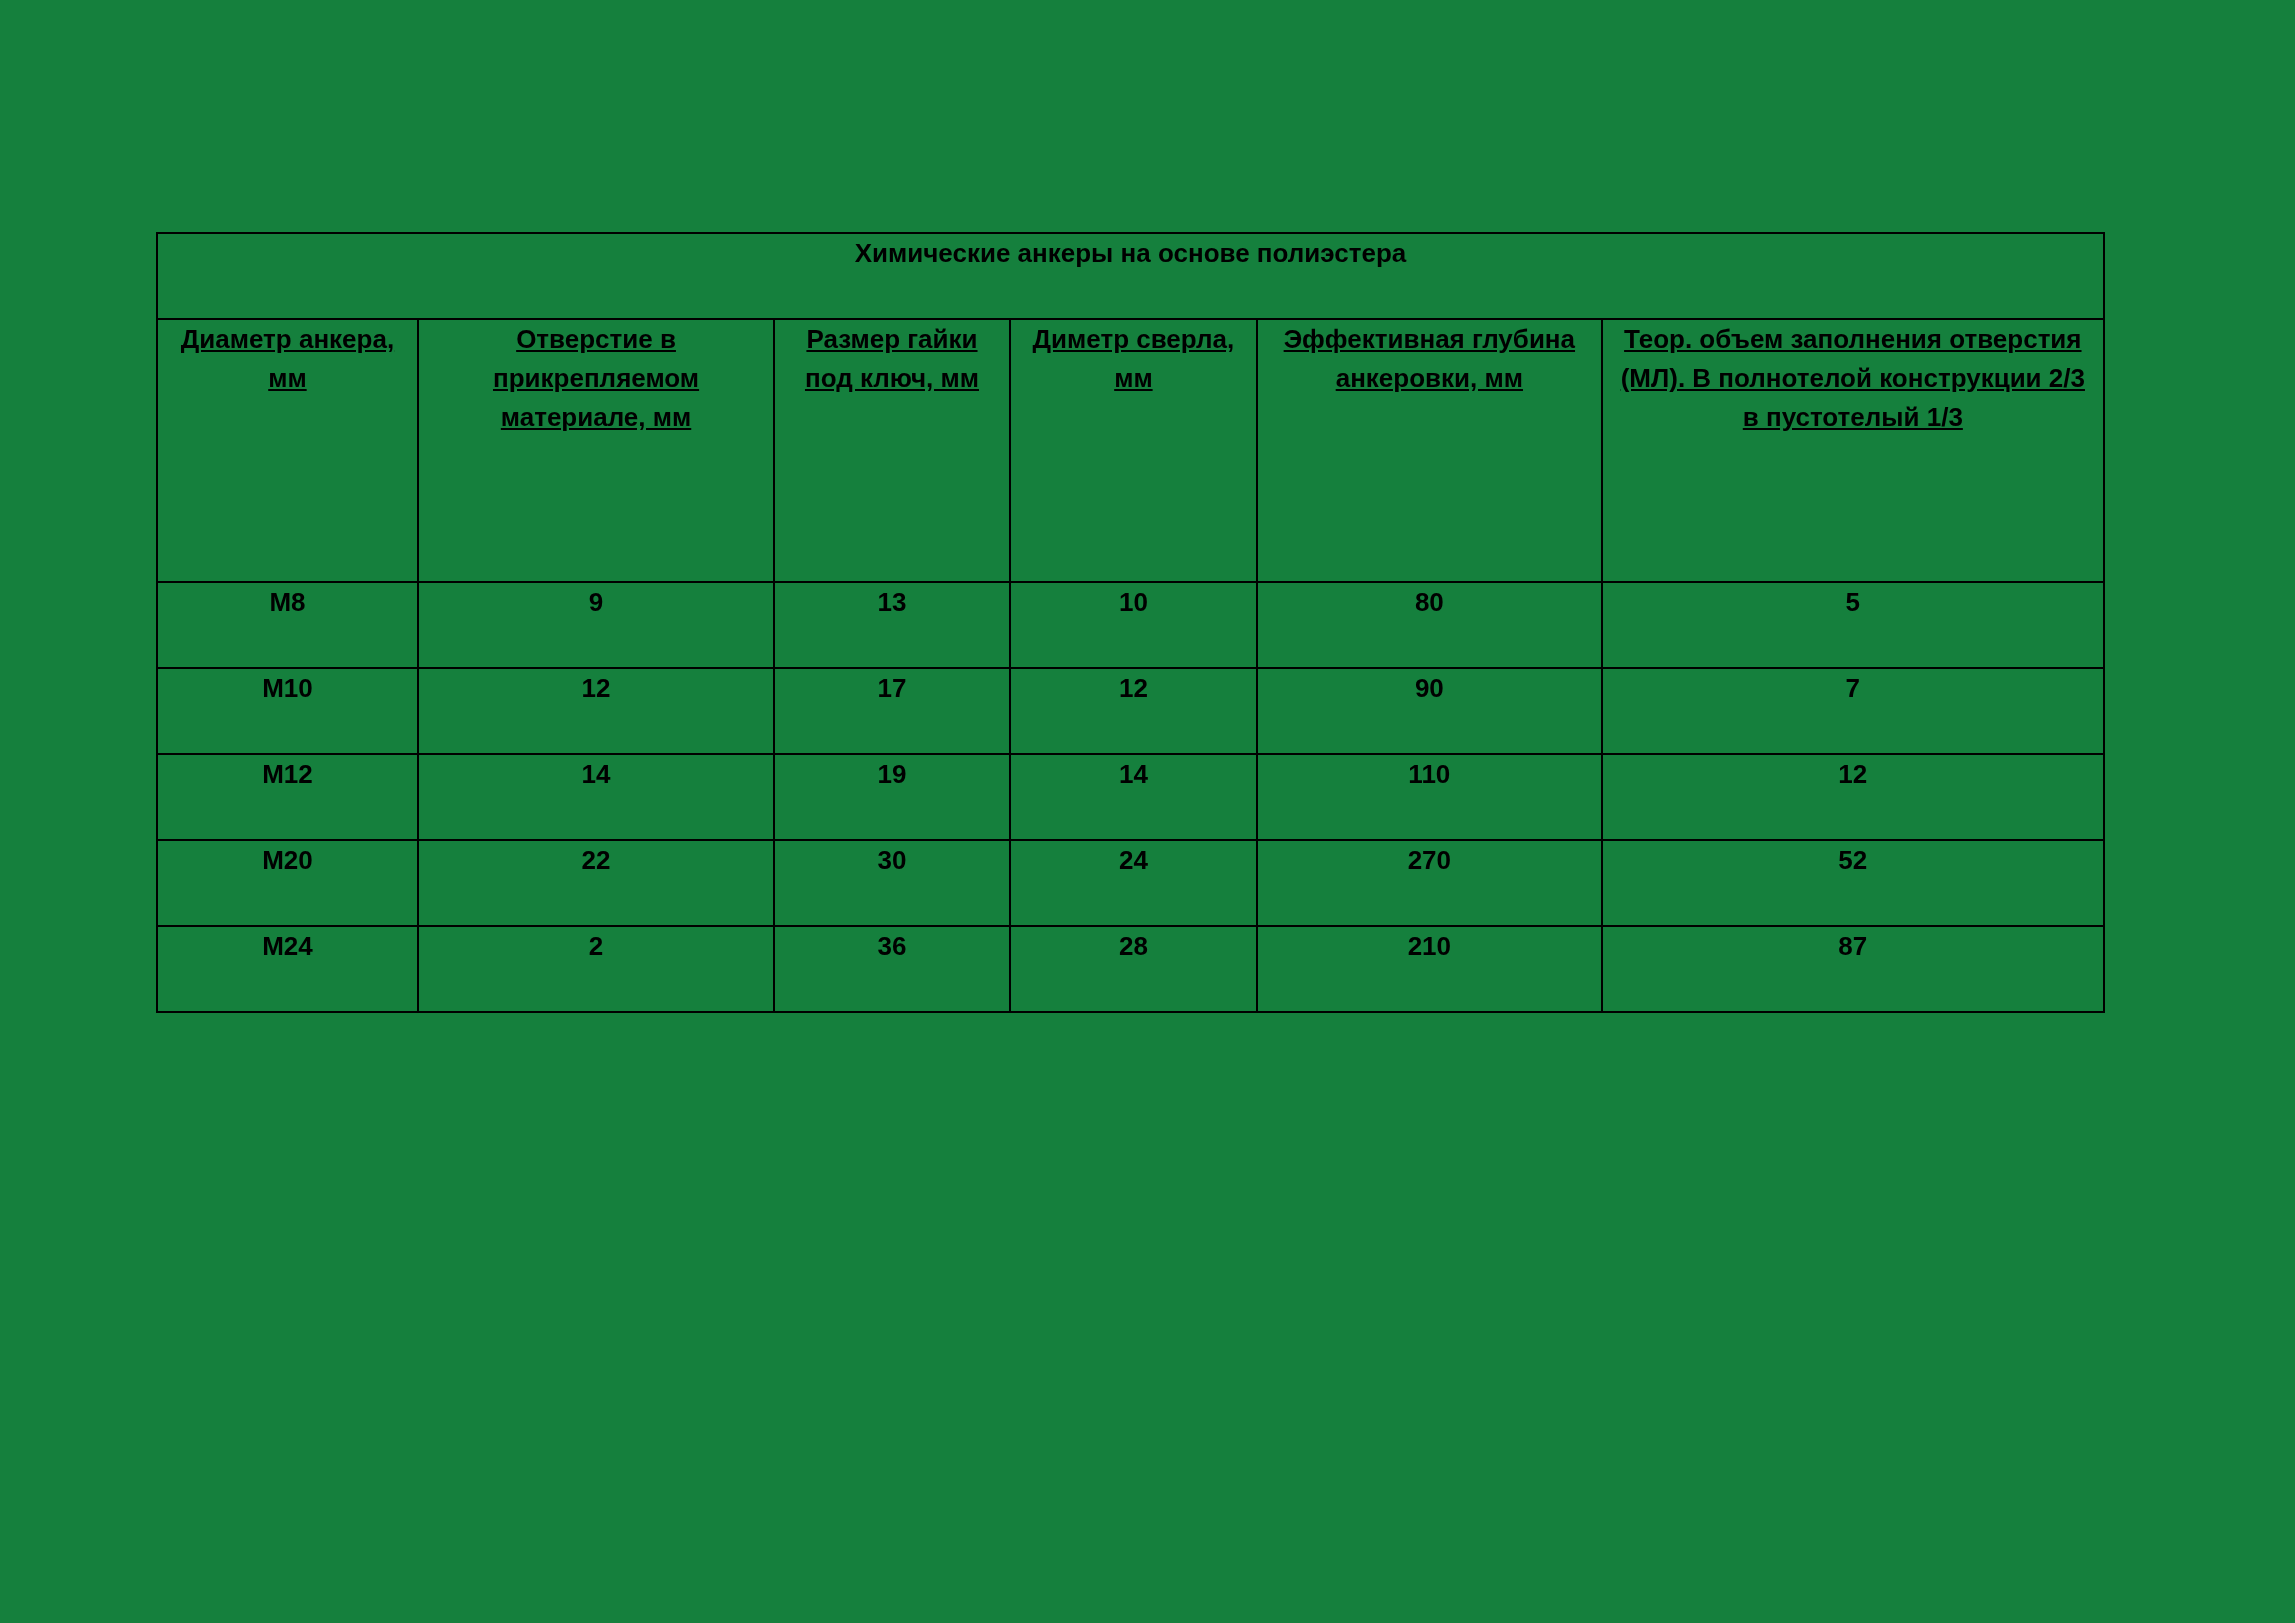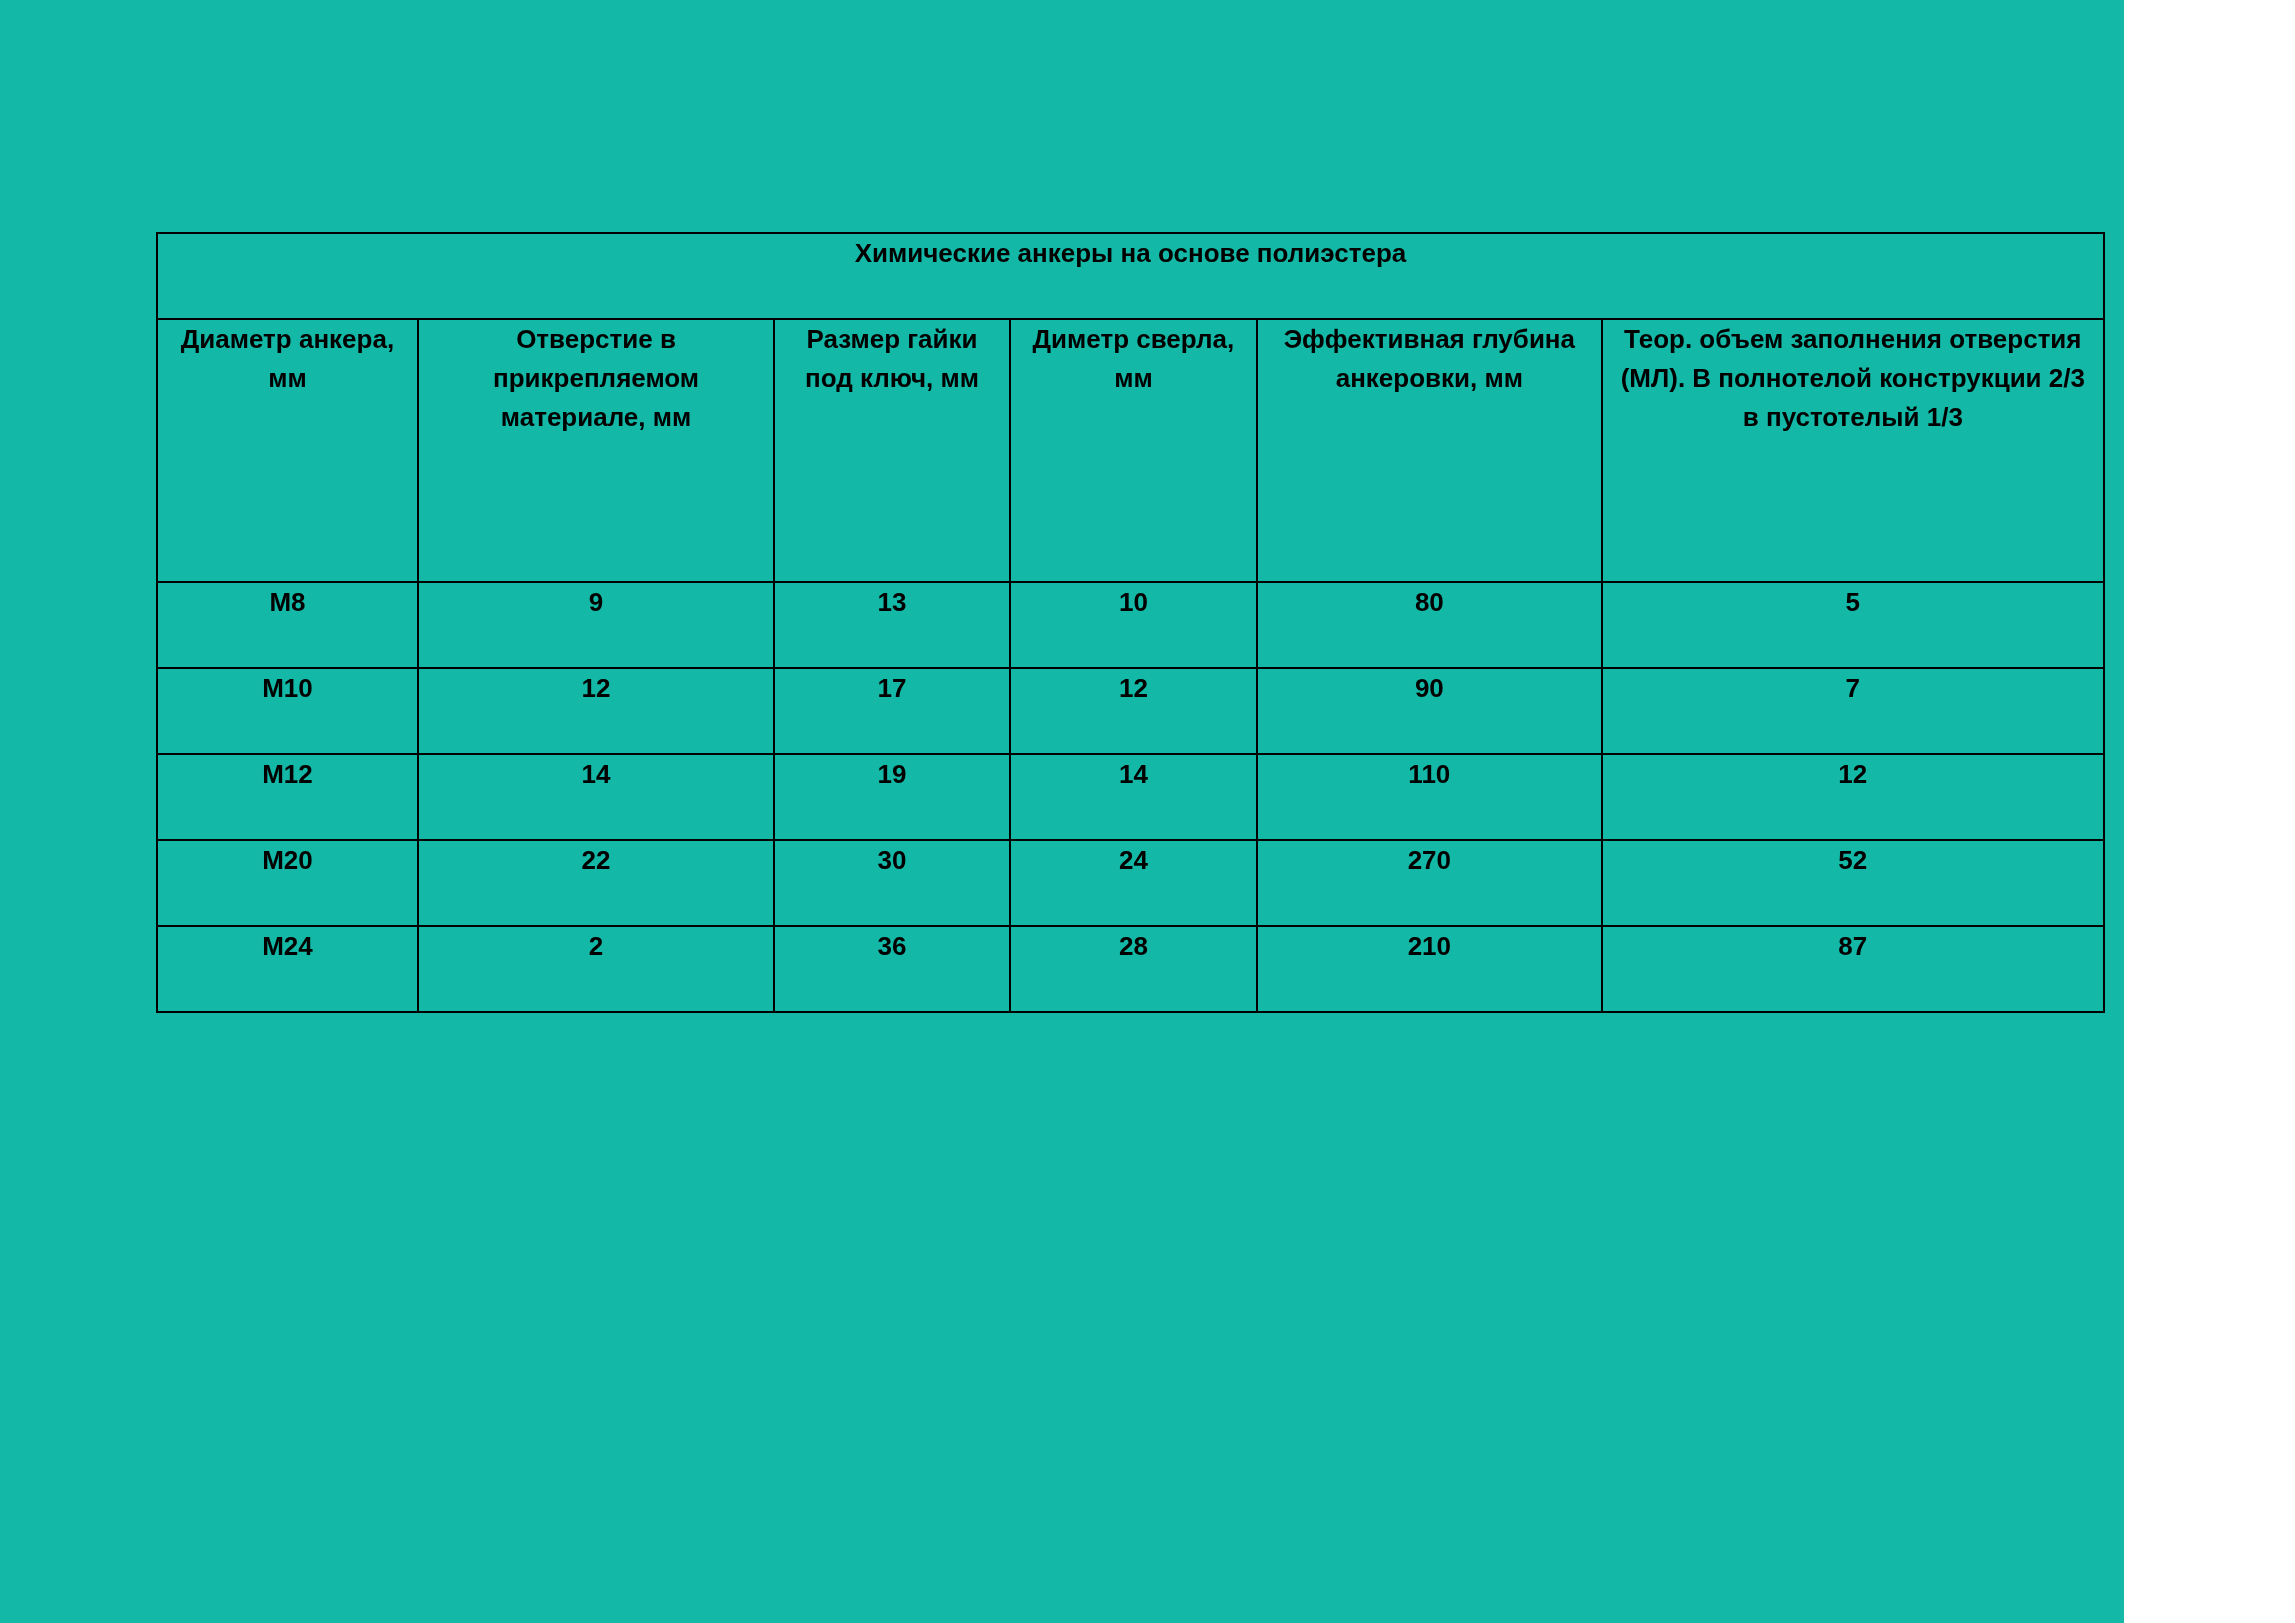--- a/index.html
+++ b/index.html
@@ -2,23 +2,23 @@
 <html style="font-size:10.5px"><head>
 <meta charset="utf-8">
 <style>
   html, body {
     margin: 0;
     padding: 0;
     background: #ffffff;
   }
   .page {
     position: relative;
-    width: 2124px;
+    width: 2295px;
     height: 1623px;
-    background: #14b8a6;
+    background: #15803d;
     font-family: "Liberation Sans", "DejaVu Sans", sans-serif;
     color: #000000;
   }
   table.anchor-table {
     position: absolute;
     left: 156px;
     top: 232px;
     width: 1949px;
     border-collapse: collapse;
     table-layout: fixed;
@@ -32,21 +32,21 @@
     padding: 0;
     font-weight: bold;
     font-size: 26px;
     line-height: 1.5;
     text-align: center;
     vertical-align: top;
     white-space: pre-line;
     overflow: hidden;
   }
   tr.title-row    { height: 86px; }
-  tr.header-row   { height: 263px; }
+  tr.header-row   { height: 263px; text-decoration: underline; }
   tr.data-row     { height: 86px; }
   td.title-cell   { padding-top: 2.6px; }
 </style>
 </head>
 <body>
 
 <div class="page">
   <table class="anchor-table">
     <colgroup>
       <col style="width:13.4%">

